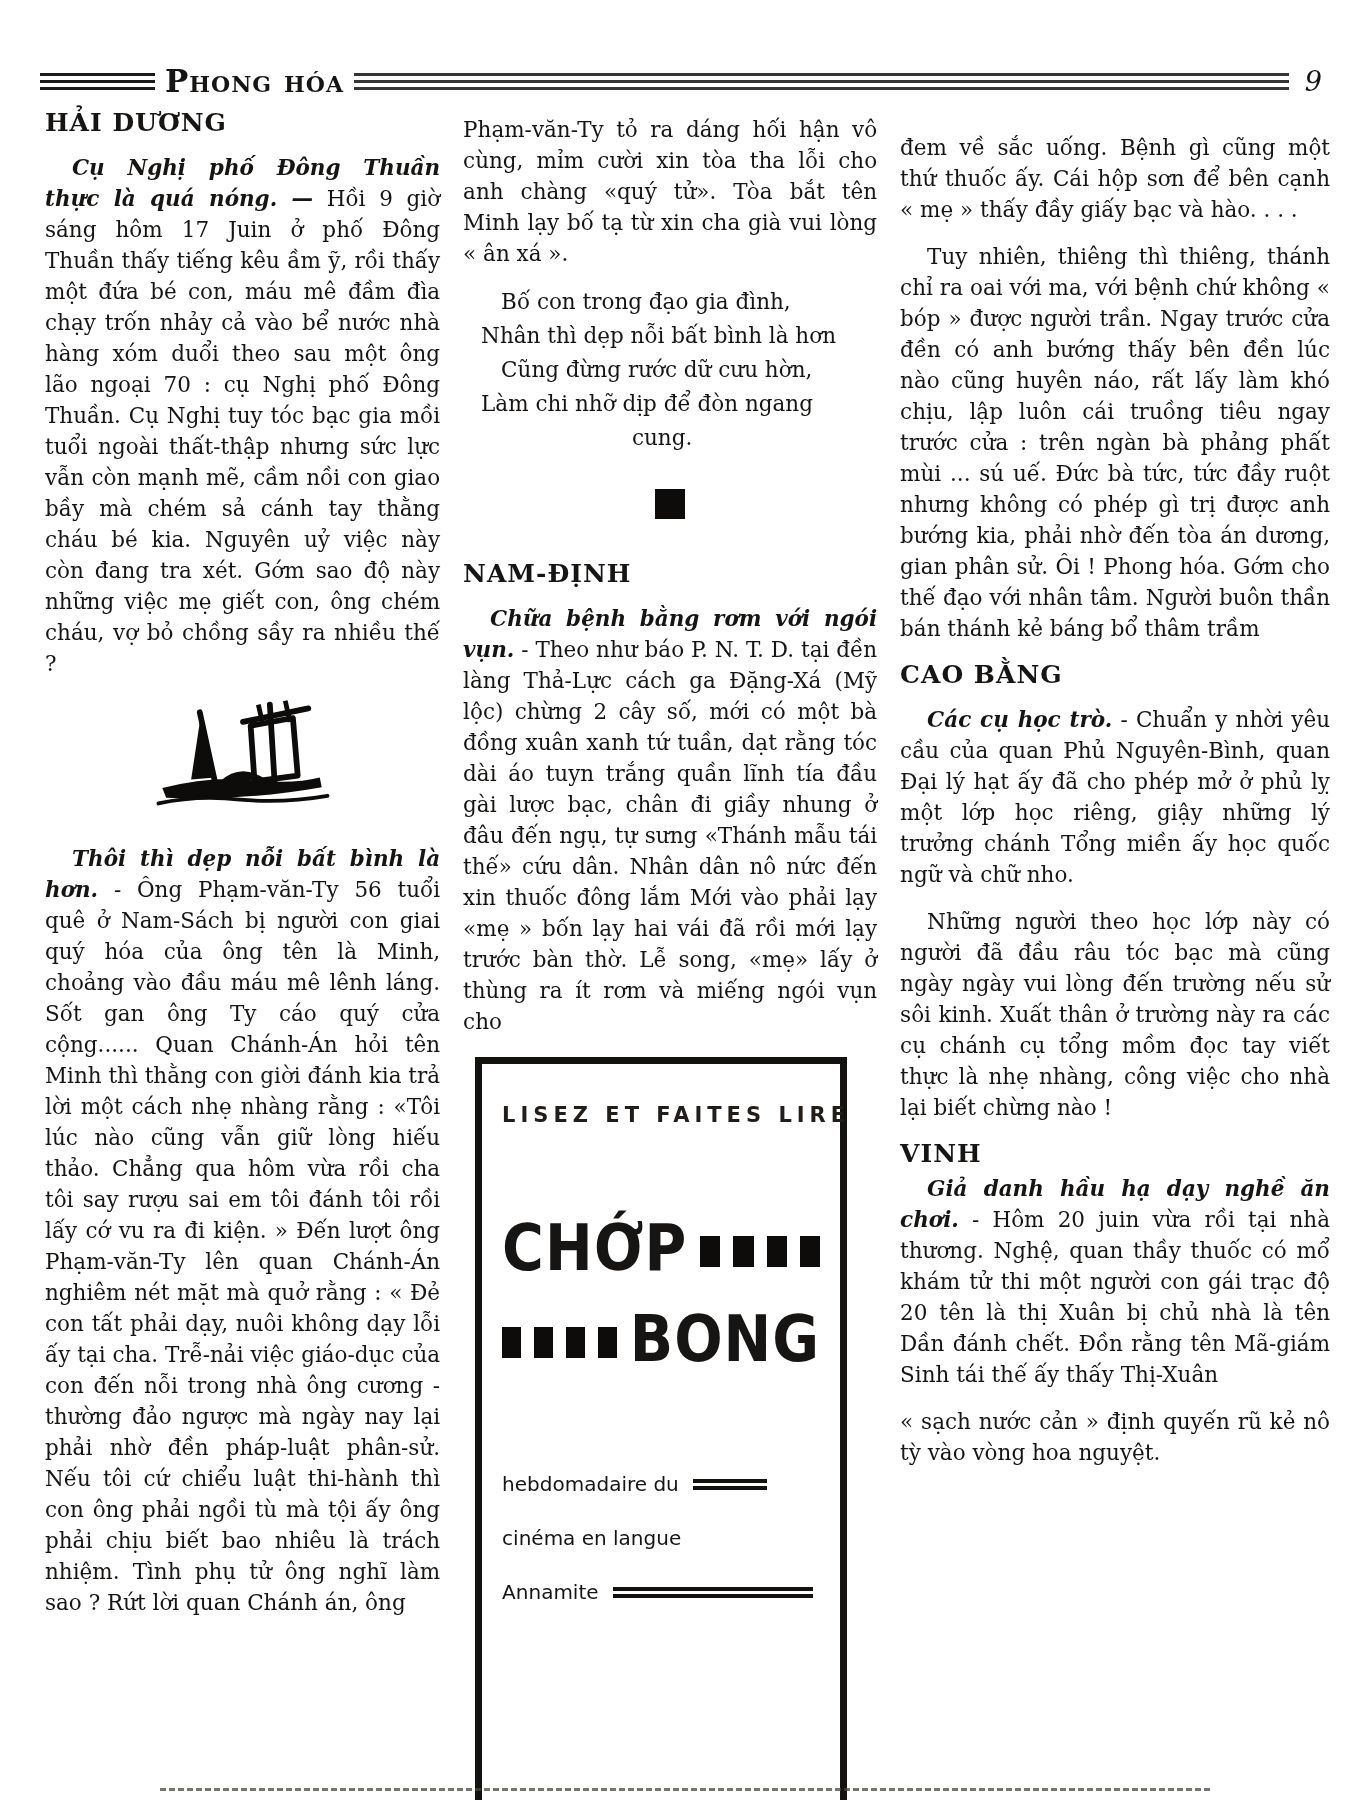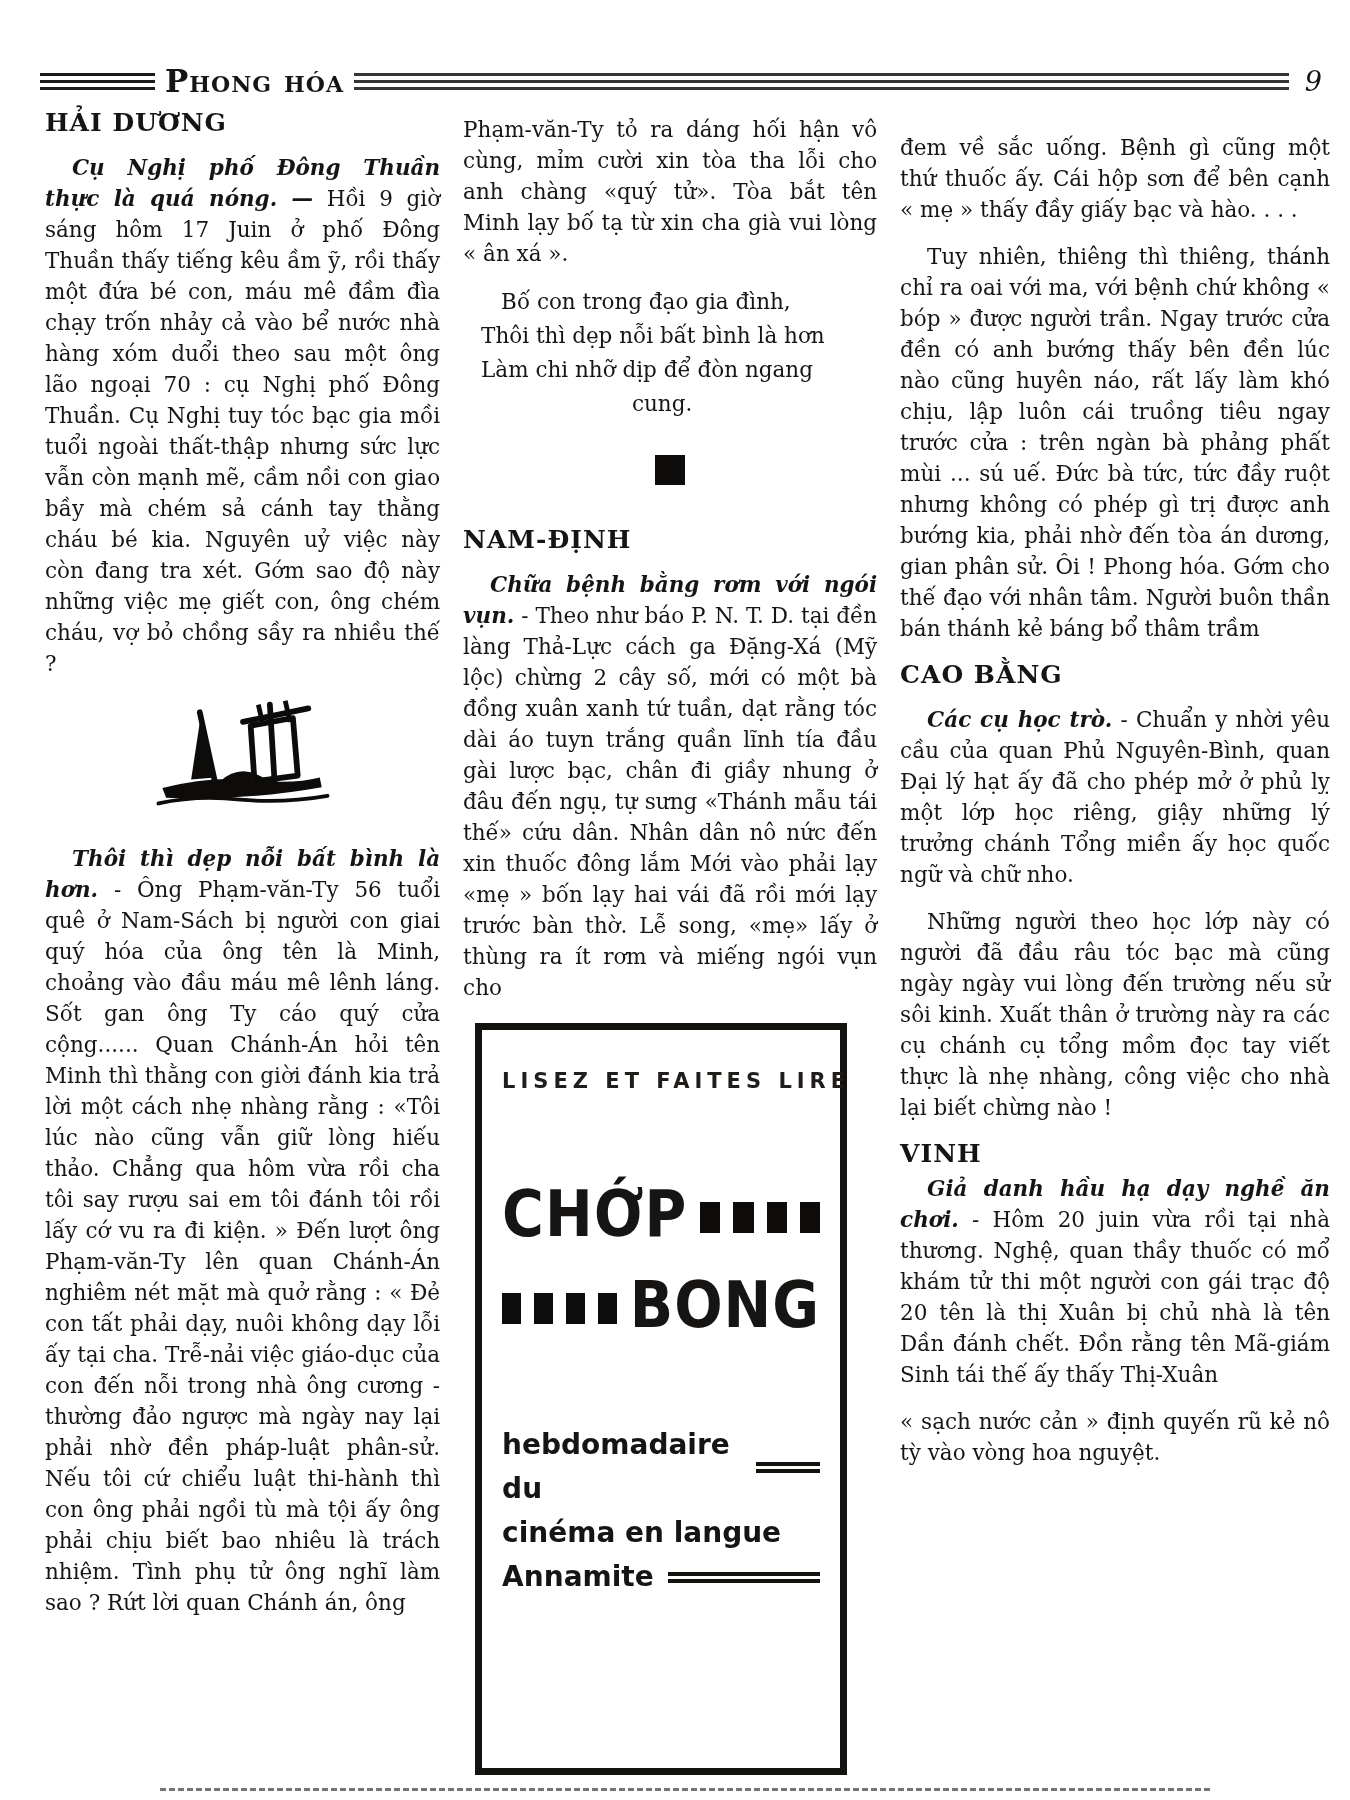--- a/index.html
+++ b/index.html
@@ -80,21 +80,21 @@
   }
   .ad-title-row{display:flex;align-items:center;margin-top:8px;}
   .ad-title-row.first{margin-top:92px;}
   .ad-title-row.second{margin-top:34px;justify-content:flex-end;}
   .ad-word{
     font-size:57px;font-weight:bold;letter-spacing:1px;line-height:1;
     transform:scaleY(1.12);transform-origin:bottom;
   }
   .sq{width:31px;height:31px;background:#0d0c0b;display:inline-block;margin-left:13px;}
   .ad-title-row.second .sq{margin-left:0;margin-right:13px;}
-  .ad-sub{margin-top:86px;font-size:28px;font-weight:bold;line-height:44px;}
+  .ad-sub{margin-top:86px;font-size:20px;font-weight:normal;line-height:54px;}
   .ad-sub .row{display:flex;align-items:center;gap:14px;}
   .dbl{
     display:inline-block;height:11px;
     border-top:4px solid #14120f;border-bottom:4px solid #14120f;
     box-sizing:border-box;
   }
   .dbl.short{width:74px;}
   .dbl.long{width:200px;}
   
   .bottom-rule{
@@ -146,21 +146,22 @@
       </div>
 
       <p class="para"><span class="lead">Thôi thì dẹp nỗi bất bình là hơn.</span> <span>- Ông Phạm-văn-Ty 56 tuổi quê ở Nam-Sách bị người con giai quý hóa của ông tên là Minh, choảng vào đầu máu mê lênh láng. Sốt gan ông Ty cáo quý cửa cộng...... Quan Chánh-Án hỏi tên Minh thì thằng con giời đánh kia trả lời một cách nhẹ nhàng rằng : «Tôi lúc nào cũng vẫn giữ lòng hiếu thảo. Chẳng qua hôm vừa rồi cha tôi say rượu sai em tôi đánh tôi rồi lấy cớ vu ra đi kiện. » Đến lượt ông Phạm-văn-Ty lên quan Chánh-Án nghiêm nét mặt mà quở rằng : « Đẻ con tất phải dạy, nuôi không dạy lỗi ấy tại cha. Trễ-nải việc giáo-dục của con đến nỗi trong nhà ông cương - thường đảo ngược mà ngày nay lại phải nhờ đền pháp-luật phân-sử. Nếu tôi cứ chiểu luật thi-hành thì con ông phải ngồi tù mà tội ấy ông phải chịu biết bao nhiêu là trách nhiệm. Tình phụ tử ông nghĩ làm sao ? Rứt lời quan Chánh án, ông</span></p>
     </section>
 
     <section class="col col2">
       <p class="para no-indent">Phạm-văn-Ty tỏ ra dáng hối hận vô cùng, mỉm cười xin tòa tha lỗi cho anh chàng «quý tử». Tòa bắt tên Minh lạy bố tạ từ xin cha già vui lòng « ân xá ».</p>
 
       <div class="verse">
         <span class="vline">Bố con trong đạo gia đình,</span>
-        <span class="vline indent2">Thôi thì dẹp nỗi bất bình là hơn</span>
+        <span class="vline indent2">Nhân thì dẹp nỗi bất bình là hơn</span>
+        <span class="vline">Cũng đừng rước dữ cưu hờn,</span>
         <span class="vline indent2">Làm chi nhỡ dịp để đòn ngang</span>
         <span class="vline right">cung.</span>
       </div>
 
       <div class="sq-divider"></div>
 
       <h2 class="section">NAM-ĐỊNH</h2>
 
       <p class="para"><span class="lead">Chữa bệnh bằng rơm với ngói vụn.</span> <span>- Theo như báo P. N. T. D. tại đền làng Thả-Lực cách ga Đặng-Xá (Mỹ lộc) chừng 2 cây số, mới có một bà đồng xuân xanh tứ tuần, dạt rằng tóc dài áo tuyn trắng quần lĩnh tía đầu gài lược bạc, chân đi giầy nhung ở đâu đến ngụ, tự sưng «Thánh mẫu tái thế» cứu dân. Nhân dân nô nức đến xin thuốc đông lắm Mới vào phải lạy «mẹ » bốn lạy hai vái đã rồi mới lạy trước bàn thờ. Lễ song, «mẹ» lấy ở thùng ra ít rơm và miếng ngói vụn cho</span></p>
 

